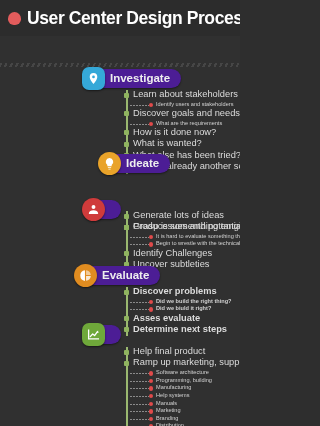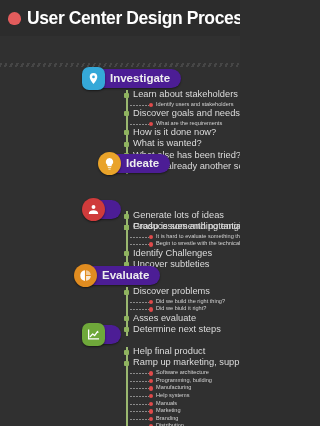--- a/index.html
+++ b/index.html
@@ -201,21 +201,21 @@
         <div class="node" style="left: 80px; top: 229px;"><div class="node-head">
             <div class="node-icon ic-round" style="background: rgb(224, 140, 32);">
               <svg viewBox="0 0 24 24">
                 <path fill="#fff" d="M11 2.2A10 10 0 0 0 11 22z"></path>
                 <path fill="#fff" d="M13 2.2V11h8.8A10 10 0 0 0 13 2.2z" opacity=".55"></path>
                 <path fill="#fff" d="M13 13v8.8A10 10 0 0 0 21.8 13z" opacity=".8"></path>
               </svg>
             </div>
             <span class="node-label">Evaluate</span>
           </div></div>
-        <div class="branch" style="left: 126px; top: 251px; height: 49.4px;">
+        <div class="branch" style="left: 126px; top: 251px; height: 49.4px; font-weight: bold;">
           <div class="spine"></div>
           <div class="item">
             <span class="bullet"></span>
             <span class="item-text">Discover problems</span>
           </div>
           <div class="sub">
             <span class="sub-dash"></span>
             <span class="sub-bullet"></span>
             <span class="sub-text">Did we build the right thing?</span>
           </div>

